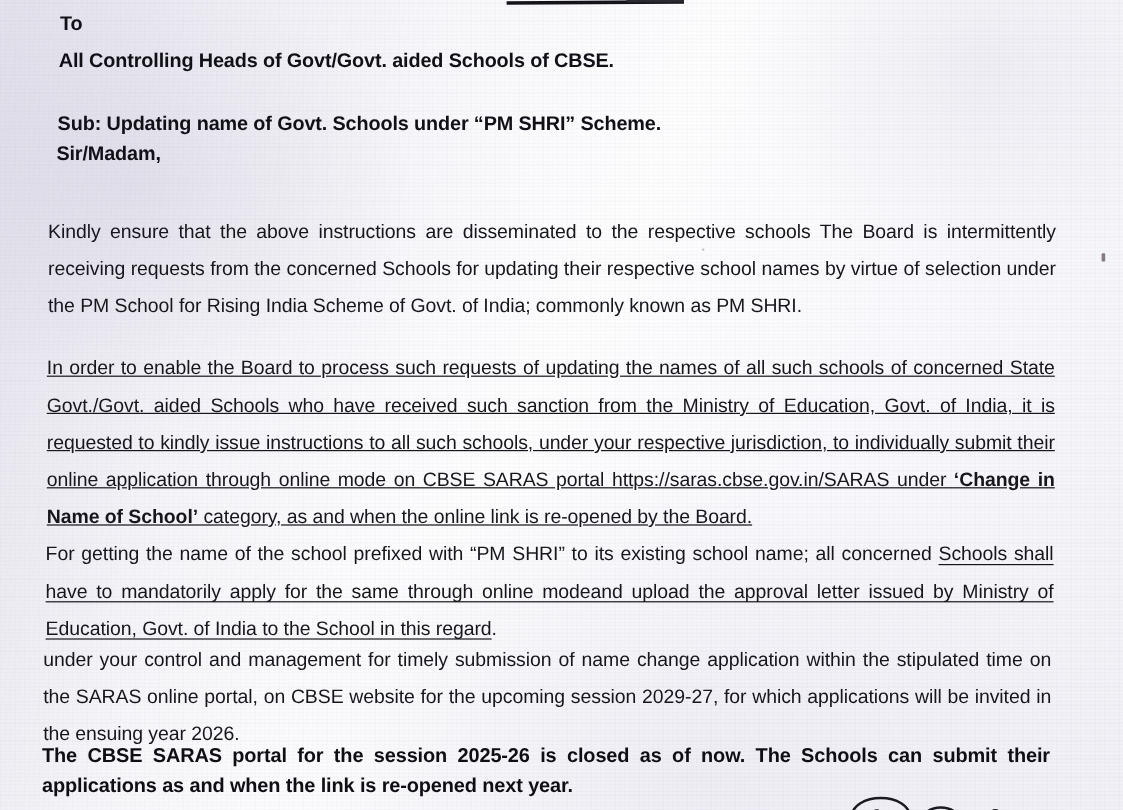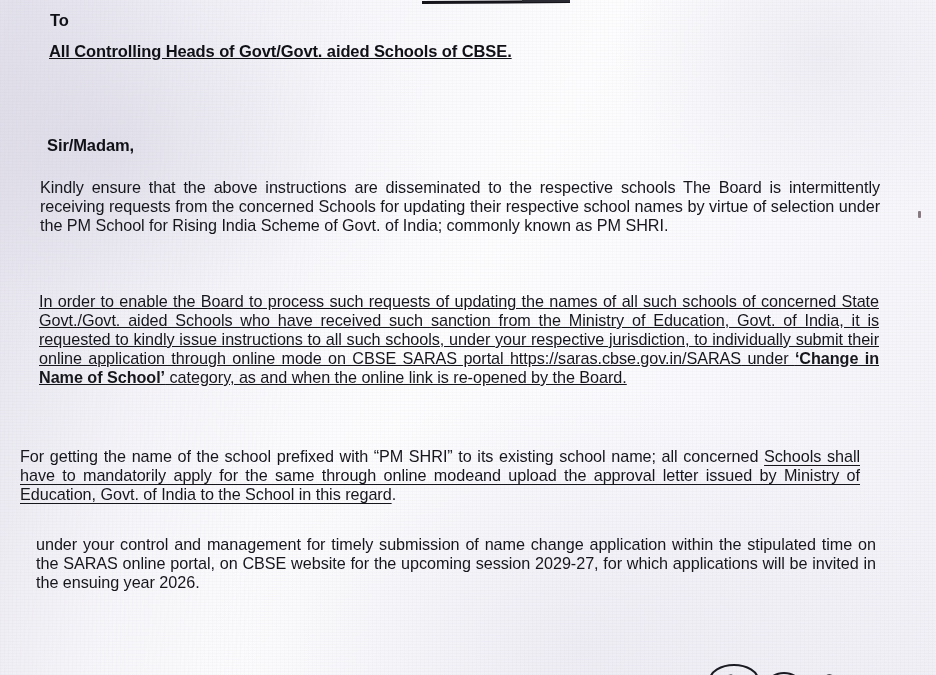--- a/index.html
+++ b/index.html
@@ -89,21 +89,21 @@
   .heading-line {
     font-weight: bold;
     font-size: 16.5px;
     line-height: 28px;
     letter-spacing: -0.1px;
     white-space: nowrap;
     color: #101017;
   }
   .para {
     font-size: 16.2px;
-    line-height: 19px;
+    line-height: 31px;
     text-align: justify;
     color: #16161d;
     letter-spacing: -0.05px;
   }
   .para-bold {
     font-weight: bold;
     font-size: 16.6px;
     line-height: 25px;
     text-align: justify;
     color: #0e0e14;
@@ -111,27 +111,27 @@
   }
   .bold-inline { font-weight: bold; }
   .ul-inline {
     text-decoration: underline;
     text-underline-offset: 2.5px;
     text-decoration-thickness: 1.2px;
   }
 
   
   #to-label      { left: 50px;  top: 6px;   }
-  #to-recipients { left: 49px;  top: 37px; text-decoration: underline;  }
+  #to-recipients { left: 49px;  top: 37px;  }
   #subject-line  { left: 48px;  top: 89px;  }
-  #salutation    { left: 47px;  top: 131px; text-align: center; }
+  #salutation    { left: 47px;  top: 114px; text-align: center; }
 
   #para-kindly   { left: 40px;  top: 178px; width: 840px; }
   #para-inorder  { left: 39px;  top: 292px; width: 840px; text-decoration: underline; }
-  #para-forgetting { left: 20px; top: 447px; width: 840px; }
+  #para-forgetting { left: 38px; top: 447px; width: 840px; }
   #para-under    { left: 36px;  top: 535px; width: 840px; }
   #para-closing  { left: 35px;  top: 617px; width: 840px; }
 
   
   .speck {
     position: absolute;
     background: #6a5c63;
     border-radius: 1px;
     z-index: 5;
     opacity: 0.8;
@@ -162,31 +162,33 @@
 
     <div id="top-rule-clip">
       <div class="rule-a"></div>
       <div class="rule-b"></div>
     </div>
 
     <div class="block heading-line" id="to-label">To</div>
 
     <div class="block heading-line" id="to-recipients">All Controlling Heads of Govt/Govt. aided Schools of CBSE.</div>
 
+    <div class="block heading-line" id="subject-line">Sub: Updating name of Govt. Schools under “PM SHRI” Scheme.</div>
 
     <div class="block heading-line" id="salutation">Sir/Madam,</div>
 
     <div class="block para" id="para-kindly">Kindly ensure that the above instructions are disseminated to the respective schools The Board is intermittently receiving requests from the concerned Schools for updating their respective school names by virtue of selection under the PM School for Rising India Scheme of Govt. of India; commonly known as PM SHRI.</div>
 
     <div class="block para" id="para-inorder"><span>In order to enable the Board to process such requests of updating the names of all such schools of concerned State Govt./Govt. aided Schools who have received such sanction from the Ministry of Education, Govt. of India, it is requested to kindly issue instructions to all such schools, under your respective jurisdiction, to individually submit their online application through online mode on CBSE SARAS portal </span><span>https://saras.cbse.gov.in/SARAS</span><span> under </span><span class="bold-inline">‘Change in Name of School’</span><span> category, as and when the online link is re-opened by the Board.</span></div>
 
     <div class="block para" id="para-forgetting"><span>For getting the name of the school prefixed with “PM SHRI” to its existing school name; all concerned </span><span class="ul-inline">Schools shall have to mandatorily apply for the same through online modeand upload the approval letter issued by Ministry of Education, Govt. of India to the School in this regard</span><span>.</span></div>
 
     <div class="block para" id="para-under">under your control and management for timely submission of name change application within the stipulated time on the SARAS online portal, on CBSE website for the upcoming session 2029-27, for which applications will be invited in the ensuing year 2026.</div>
 
+    <div class="block para-bold" id="para-closing">The CBSE SARAS portal for the session 2025-26 is closed as of now.  The Schools can submit their applications as and when the link is re-opened next year.</div>
 
   </div>
 
   <div class="speck" id="speck-right"></div>
   <div class="speck" id="speck-mid"></div>
   <div class="speck" id="speck-low"></div>
 
   <div id="signature-mark">
     <svg width="200" height="40" viewBox="0 0 200 40" xmlns="http://www.w3.org/2000/svg">
       <g fill="none" stroke="#1a1a22" stroke-width="2.1" stroke-linecap="round">

